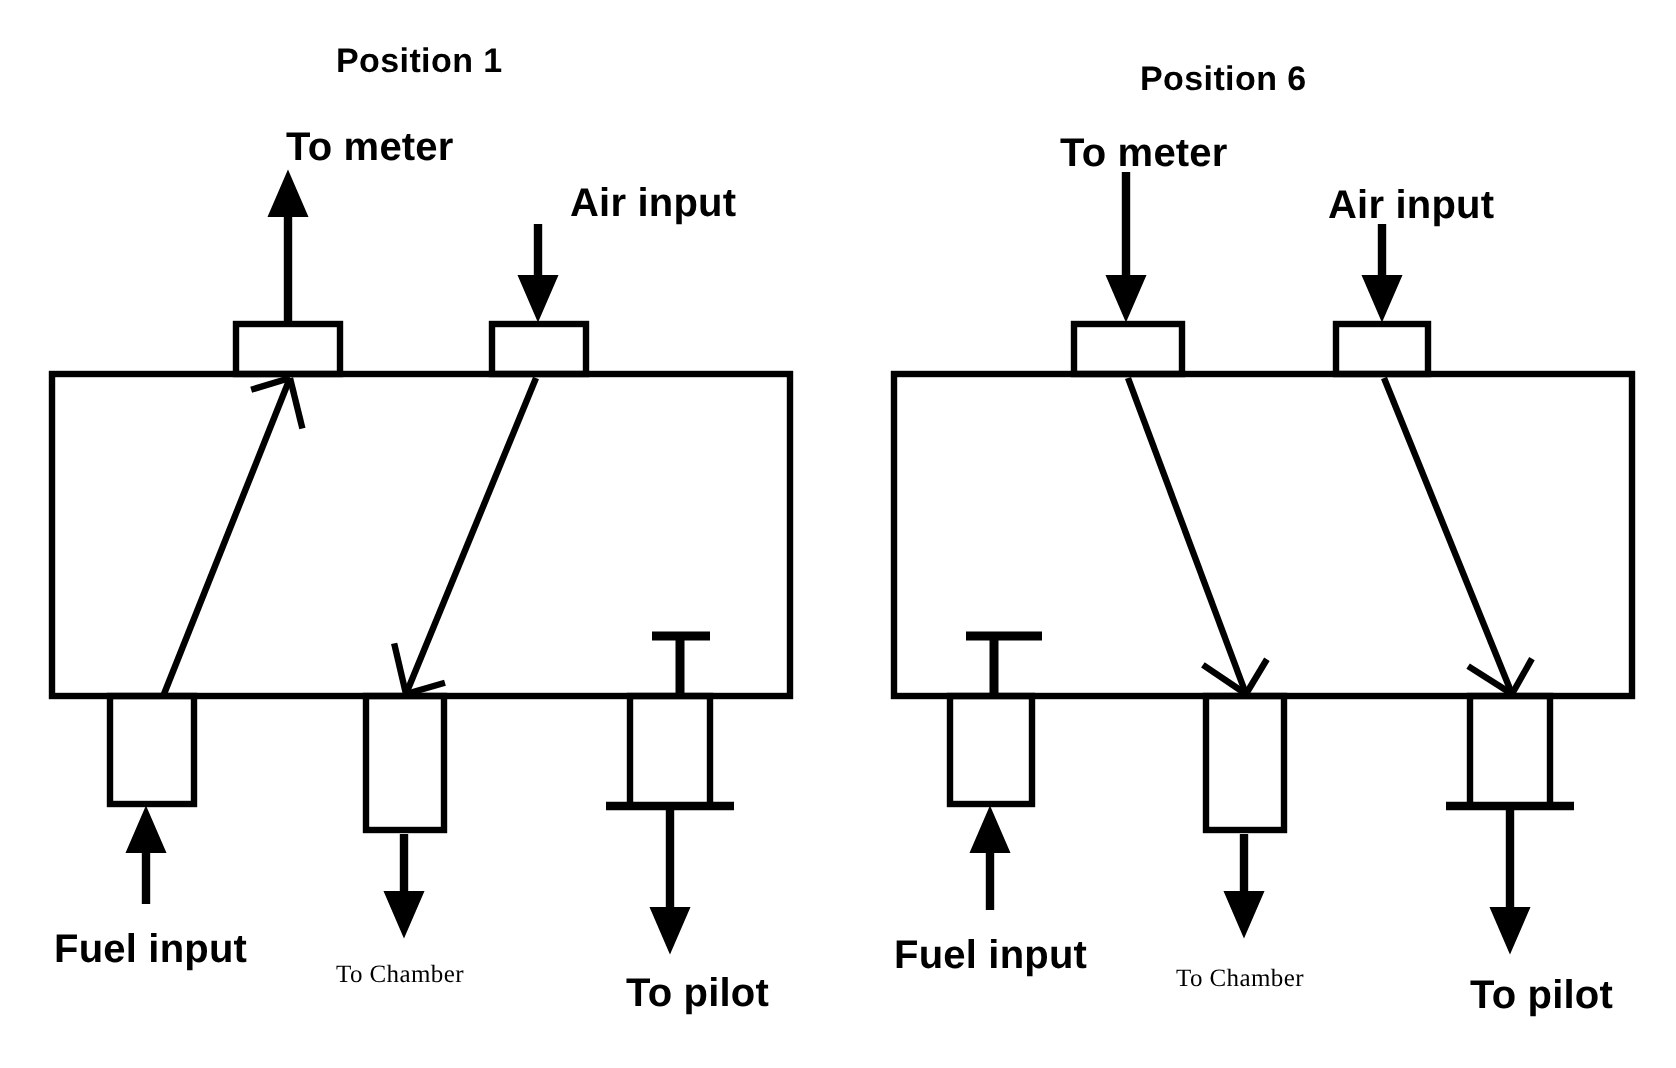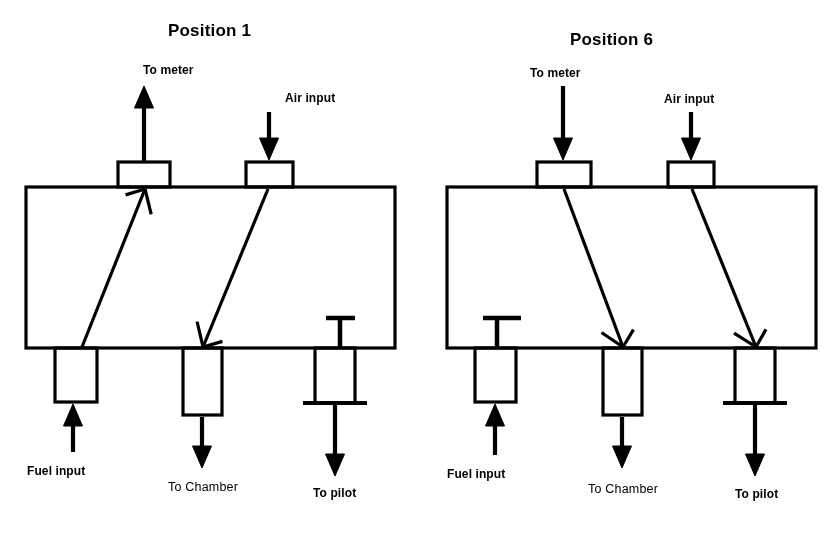--- a/index.html
+++ b/index.html
@@ -28,28 +28,28 @@
     white-space: nowrap;
     color: #000000;
     line-height: 1;
   }
   .lbl-title {
     font-size: 17px;
     font-weight: bold;
     letter-spacing: 0.2px;
   }
   .lbl-port {
-    font-size: 12px;
+    font-size: 20px;
     font-weight: bold;
     letter-spacing: 0.1px;
   }
   .lbl-chamber {
     font-size: 12.5px;
     font-weight: normal;
-    font-family: Liberation Sans, sans-serif;
+    font-family: Liberation Serif, serif;
     letter-spacing: 0.2px;
   }
 </style>
 </head>
 <body>
 
 <div id="canvas">
 
   <svg class="diagram-layer" id="svg-layer" viewBox="0 0 838 534" xmlns="http://www.w3.org/2000/svg">
       <rect x="26" y="187" width="369" height="161" fill="none" stroke="#000000" stroke-width="3.2"></rect>

